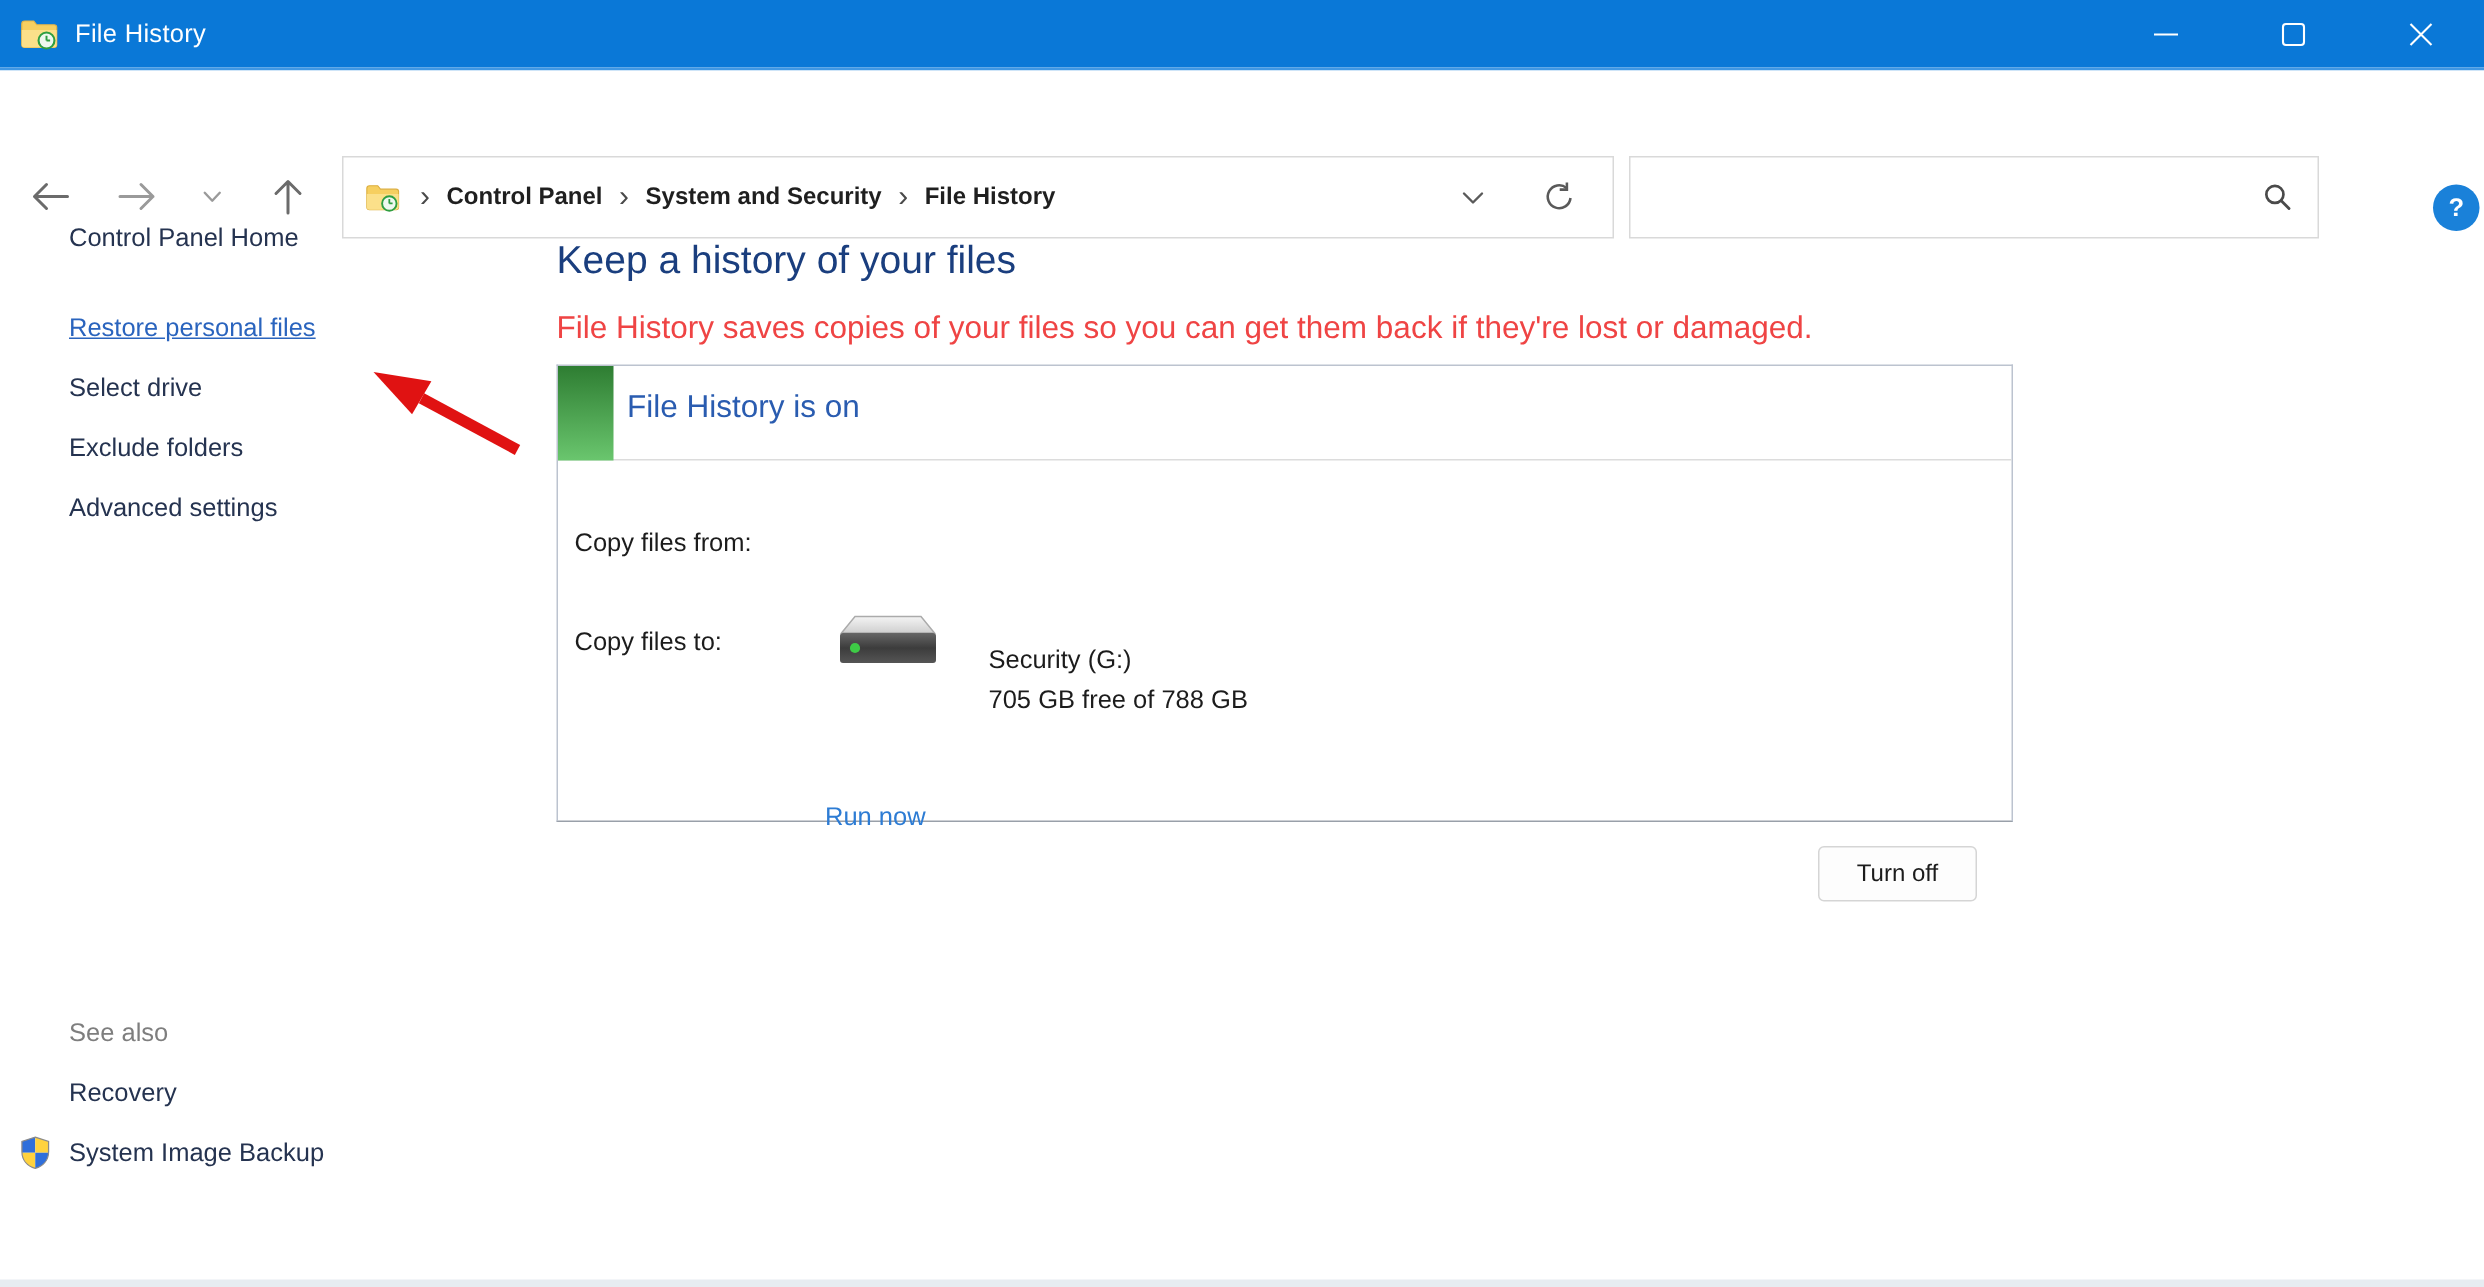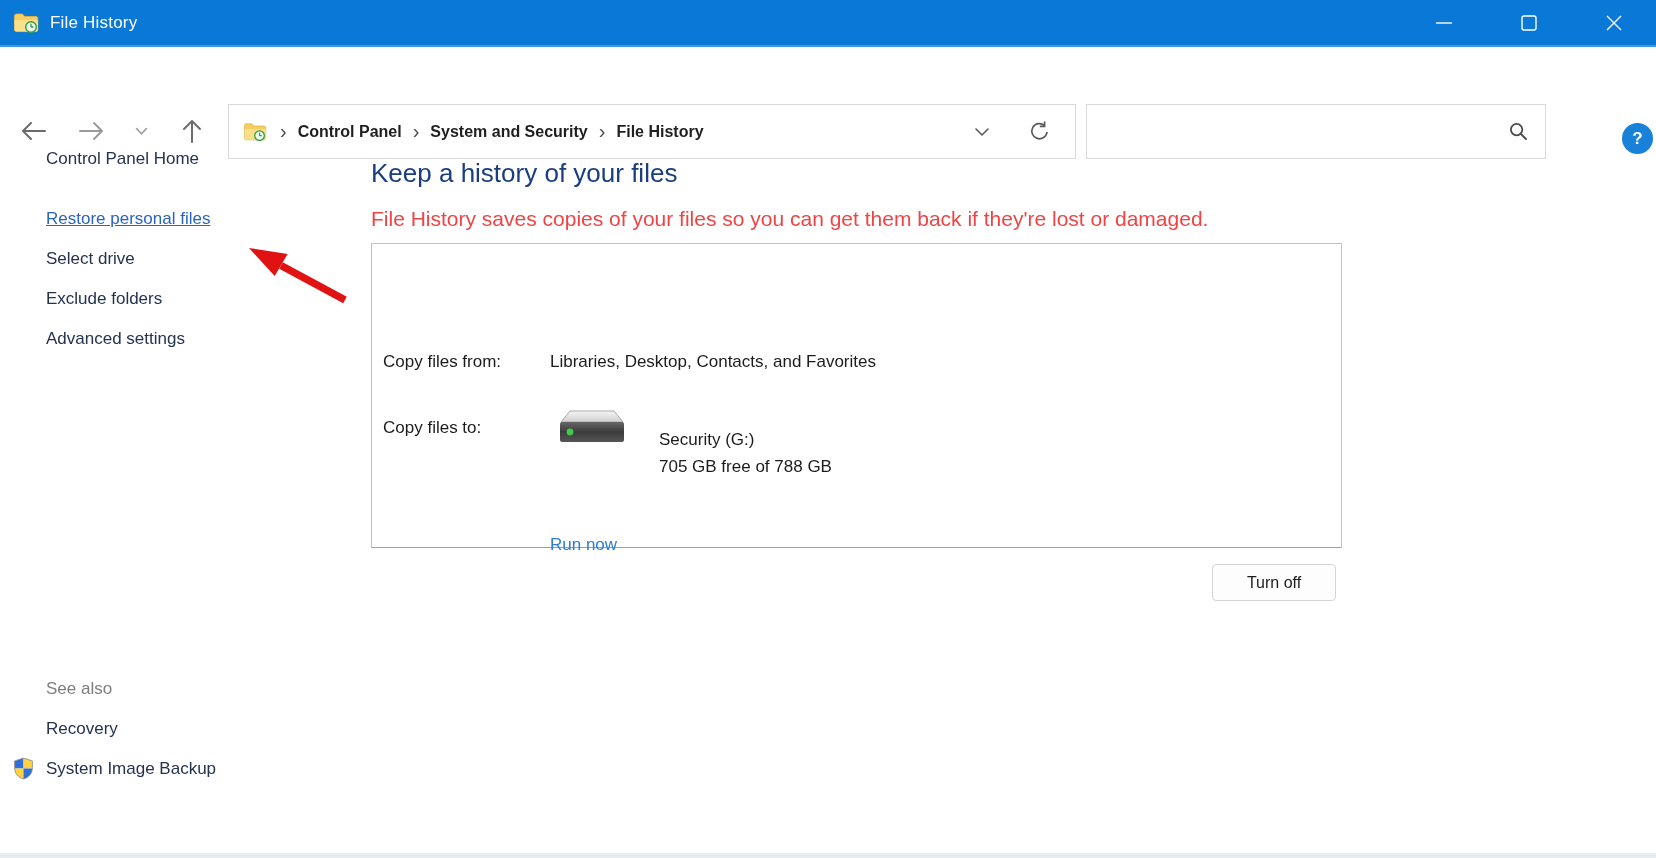--- a/index.html
+++ b/index.html
@@ -93,21 +93,21 @@
   .copy-from-label { left: 11px; top: 84px; }
   .copy-from-value { left: 178px; top: 84px; }
   .copy-to-label { left: 11px; top: 150px; }
   .disk-icon { position: absolute; left: 185px; top: 163px; }
   .drive-name { left: 287px; top: 162px; }
   .drive-free { left: 287px; top: 189px; }
   .last-copied { left: 178px; top: 240px; }
   .run-now { left: 178px; top: 267px; color: #2d7cd4; cursor: pointer; }
 
   .turn-off-btn {
-    position: absolute; left: 1212px; top: 564px; width: 124px; height: 37px;
+    position: absolute; left: 1212px; top: 564px; width: 106px; height: 37px;
     background: #fdfdfd; border: 1px solid #d5d5d5; border-radius: 4px;
     font-size: 16px; color: #1c1c1c; font-family: "Liberation Sans", sans-serif;
     display: flex; align-items: center; justify-content: center;
   }
 
   .bottom-edge { position: absolute; left: 0; bottom: 0; width: 1656px; height: 5px; background: #e7ecf1; }
 </style>
 </head>
 <body>
 
@@ -233,22 +233,25 @@
 
 <svg class="red-arrow" width="125" height="80" viewBox="0 0 125 80">
   <path d="M115 68 L51 33.5" stroke="#e01212" stroke-width="7.5" fill="none"></path>
   <polygon points="19,16 57.6,22.1 44.7,44.1" fill="#e01212"></polygon>
 </svg>
 
 <div class="page-title">Keep a history of your files</div>
 <div class="page-desc">File History saves copies of your files so you can get them back if they're lost or damaged.</div>
 
 <div class="panel">
+  <div class="panel-header">
+    <div class="green-square"></div>
+    <div class="status-text">File History is on</div>
+  </div>
   <div class="p-label copy-from-label">Copy files from:</div>
-  <div class="p-label copy-from-value">Libraries, Desktop, Contacts, and Favorites</div>
   <div class="p-label copy-to-label">Copy files to:</div>
   <span class="disk-icon">
     <svg width="70" height="40" viewBox="0 0 70 40">
       <defs>
         <linearGradient id="diskTop" x1="0" y1="0" x2="0" y2="1">
           <stop offset="0" stop-color="#f4f4f4"></stop>
             <stop offset="1" stop-color="#cfcfcf"></stop>
         </linearGradient>
         <linearGradient id="diskBody" x1="0" y1="0" x2="0" y2="1">
           <stop offset="0" stop-color="#666666"></stop>

